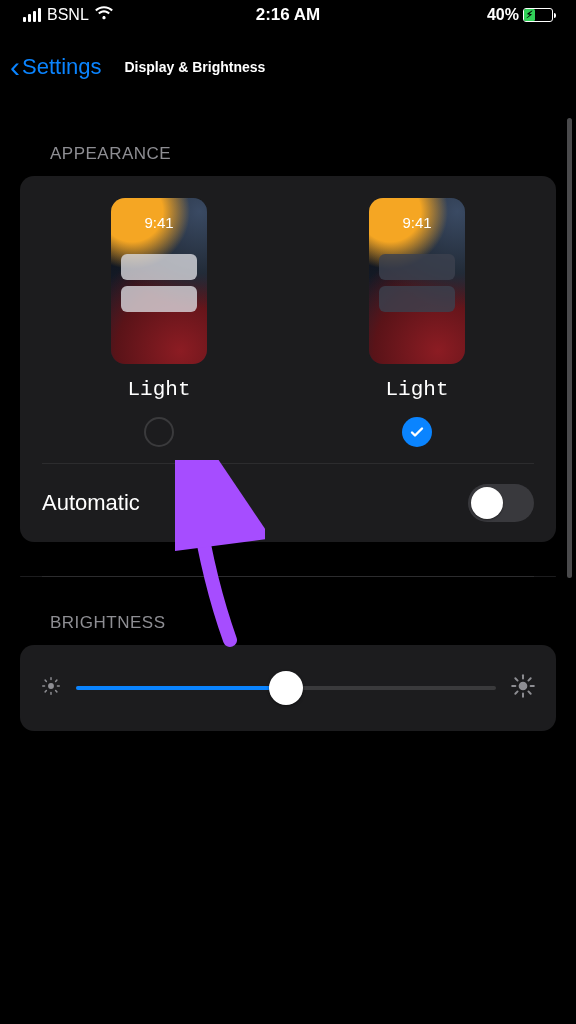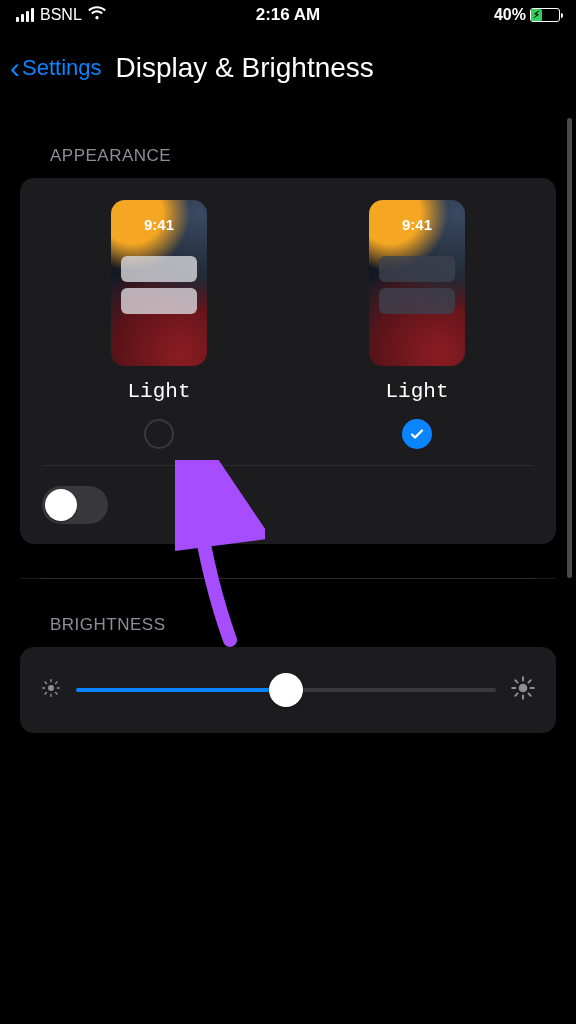--- a/index.html
+++ b/index.html
@@ -12,21 +12,21 @@
       overflow: hidden;
       position: relative;
     }
 
     
     .status-bar {
       display: flex;
       justify-content: space-between;
       align-items: center;
       height: 30px;
-      padding: 0 16px;
+      padding: 0 23px;
       font-size: 17px;
       font-weight: 600;
     }
     .status-left { display: flex; align-items: center; gap: 6px; }
     .signal-bars { display: inline-flex; align-items: flex-end; gap: 2px; }
     .signal-bars span { width: 3px; background: #fff; border-radius: 1px; }
     .signal-bars span:nth-child(1){height:5px}
     .signal-bars span:nth-child(2){height:8px}
     .signal-bars span:nth-child(3){height:11px}
     .signal-bars span:nth-child(4){height:14px}
@@ -50,21 +50,21 @@
       display: flex;
       align-items: center;
       padding: 22px 10px 14px 10px;
     }
     .back {
       display: flex; align-items: center; gap: 2px;
       color: #0a84ff; font-size: 22px;
     }
     .back-chevron { font-size: 30px; font-weight: 300; line-height: 1; }
     .nav-title {
-      font-size: 28px; font-weight: 400; margin-left: 14px;
+      font-size: 14px; font-weight: 700; margin-left: 23px;
     }
 
     
     .section-label {
       color: #8e8e93;
       font-size: 17px;
       letter-spacing: 0.5px;
       padding: 48px 34px 12px 50px;
     }
     .section-label.tight { padding-top: 36px; }
@@ -95,21 +95,21 @@
       position:absolute; inset:0;
       background:
         radial-gradient(circle at 22% 8%, #f5a623 0%, #f5a623 18%, transparent 34%),
         radial-gradient(circle at 92% 8%, #3a4a63 0%, #222b38 35%, transparent 55%),
         radial-gradient(circle at 72% 92%, #8c1c23 0%, #5a1318 38%, transparent 60%),
         radial-gradient(circle at 8% 78%, #1a2230 0%, #10151f 50%, transparent 70%),
         #1d2430;
     }
     .mock-time {
       position: absolute; top: 16px; left: 0; right: 0; text-align: center;
-      font-size: 15px; font-weight: 700; color: #fff;
+      font-size: 15px; font-weight: 400; color: #fff;
     }
     .notif { position:absolute; left:10px; right:10px; height:26px; border-radius:6px; }
     .light .notif { background: rgba(220,220,225,0.78); }
     .dark .notif  { background: rgba(60,65,78,0.82); }
     .n1 { top: 56px; }
     .n2 { top: 88px; }
 
     .theme-label { font-size: 21px; margin-top: 14px; font-family: Liberation Mono, monospace; }
     .radio {
       margin-top: 16px;
@@ -233,20 +233,21 @@
         <svg viewBox="0 0 16 16">
             <path fill="none" stroke="#fff" stroke-width="2.4" stroke-linecap="round" stroke-linejoin="round" d="M3 8.5l3 3 7-7"></path>
           </svg>
       </div>
     </div>
   </div>
 
   <div class="divider"></div>
 
   <div class="row">
+    <span>Automatic</span>
     <div class="toggle">
         <div class="knob"></div>
       </div>
   </div>
 </div>
 
 <div style="height:34px"></div>
 <div class="card">
   <div class="divider"></div>
 </div>

